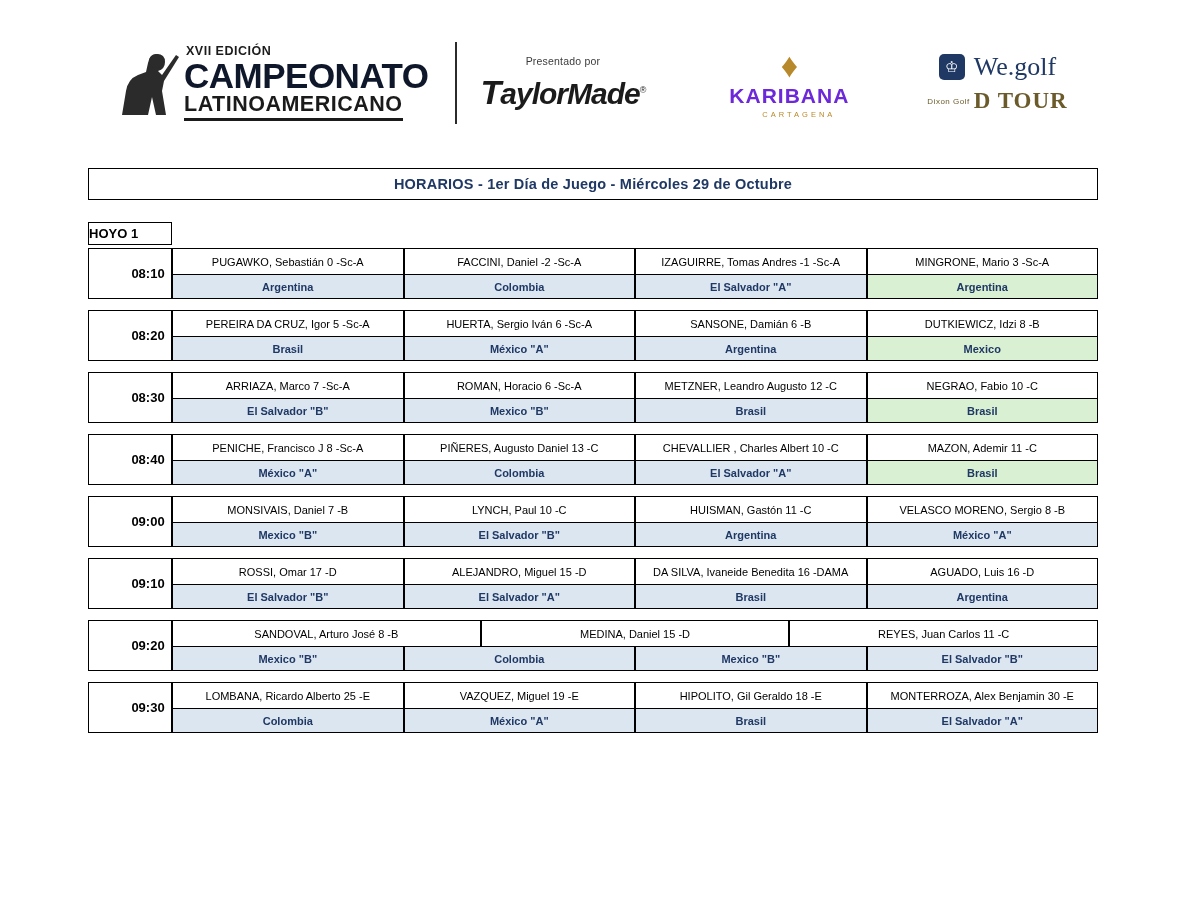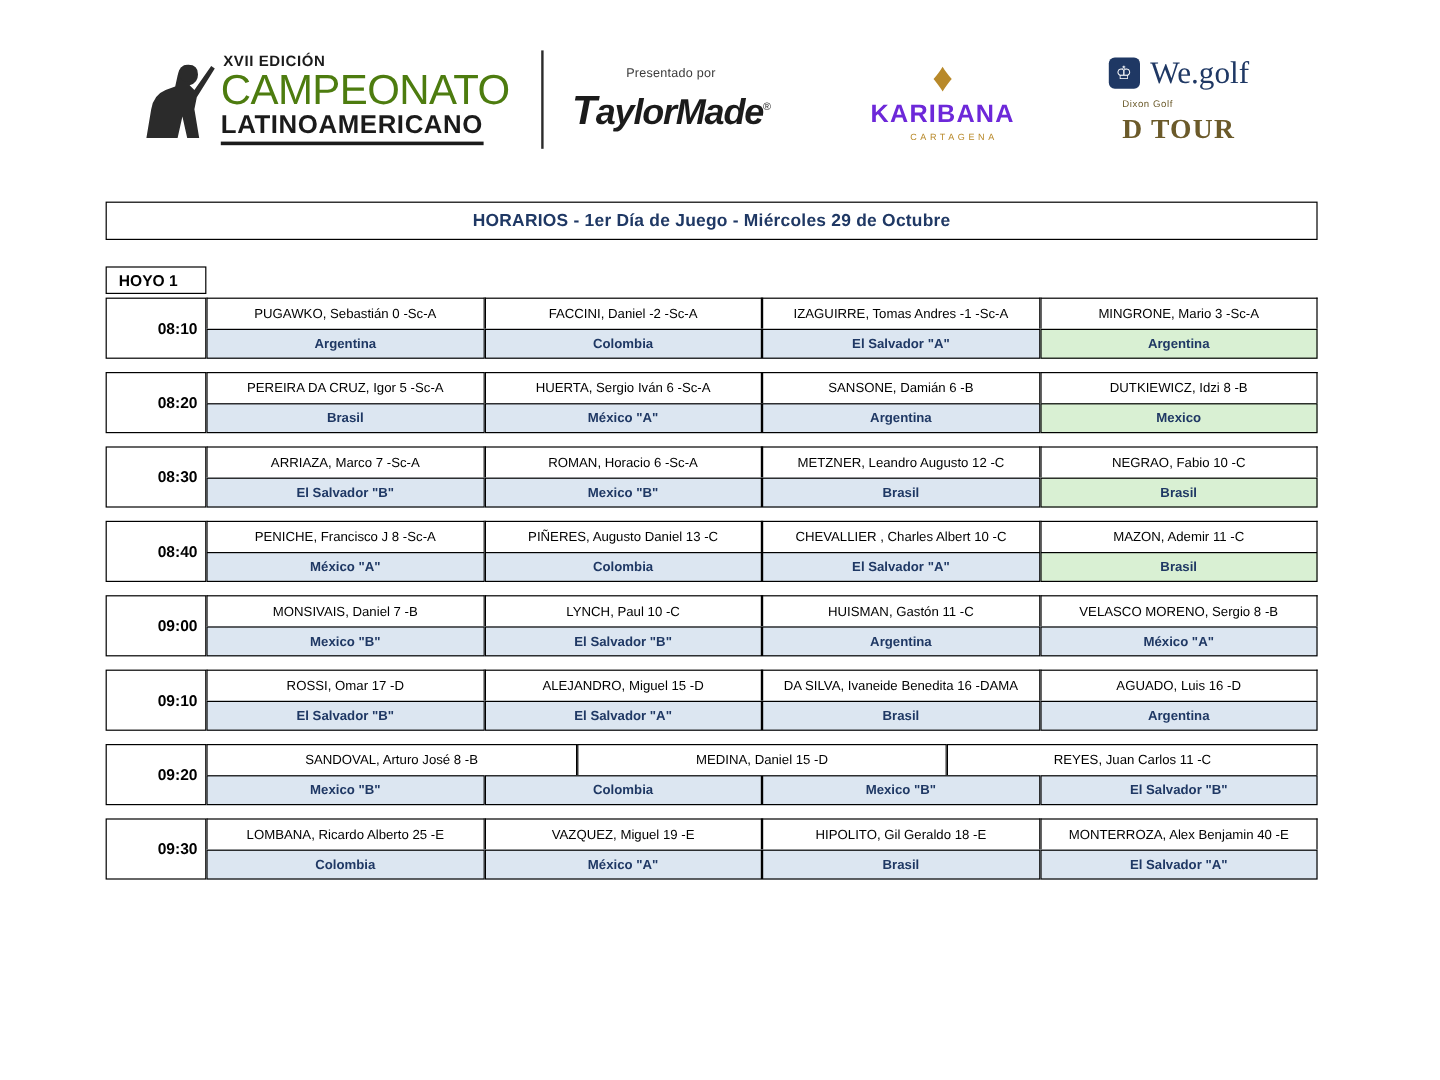--- a/index.html
+++ b/index.html
@@ -20,21 +20,21 @@
   .golfer {
     width: 66px; height: 76px; position: relative;
   }
   .golfer svg { display:block; }
   .champ-text { display: flex; flex-direction: column; align-items: flex-start; line-height: 1; }
   .champ-edition {
     font-size: 12.5px; font-weight: bold; color:#1b1b1b; letter-spacing: .5px;
     margin-left: 2px; margin-bottom: 2px;
   }
   .champ-main {
-    font-size: 35px; font-weight: normal; color:#4d7c0f; letter-spacing: -0.5px;
+    font-size: 35px; font-weight: bold; color:#0f172a; letter-spacing: -0.5px;
     line-height: .95;
   }
   .champ-sub {
     font-size: 21.5px; font-weight: bold; color:#1b1b1b; letter-spacing: 0.5px;
     line-height: 1.1; border-bottom: 3px solid #1b1b1b; padding-bottom: 2px;
   }
   .vdiv { width: 2px; height: 82px; background: #2b2b2b; margin: 0 24px 0 26px; }
 
   .logo-tm { display:flex; flex-direction:column; align-items:center; }
   .tm-present { font-size: 10.5px; color:#3b3b3b; margin-bottom: 6px; letter-spacing:.2px; }
@@ -47,38 +47,38 @@
   .kari-name { font-size: 21px; font-weight: bold; color:#6d28d9; letter-spacing: 1px; margin-top: 2px;}
   .kari-sub { font-size: 7.5px; color:#b8892a; letter-spacing: 3px; margin-top: 2px; padding-left: 19px;}
 
   .logo-right { margin-left: 78px; display:flex; flex-direction:column; align-items:center; gap:6px;}
   .wegolf { display:flex; align-items:center; gap: 9px; }
   .wegolf-badge {
     width: 26px; height: 26px; border-radius: 5px; background:#1f3864;
     color:#fff; font-size: 15px; display:flex; align-items:center; justify-content:center;
   }
   .wegolf-text { font-family:"Liberation Serif", serif; font-size: 26px; color:#1f3864; }
-  .dtour { display:flex; align-items:flex-start; gap:4px;flex-direction:column; }
+  .dtour { display:flex; align-items:center; gap:4px; }
   .dtour-sm { font-size: 8px; color:#6b5a2a; letter-spacing: .5px; }
   .dtour-text { font-family:"Liberation Serif", serif; font-size: 23px; font-weight:bold; color:#6b5a2a; letter-spacing:1px;}
 
   
   .title-bar {
     position: absolute; left: 88px; top: 168px; width: 1010px; height: 32px;
     border: 1px solid #000; display: flex; align-items: center; justify-content: center;
     background: #fff;
   }
   .title-bar span {
     font-size: 14.5px; font-weight: bold; color: #1f3864; letter-spacing: .2px;
   }
 
   
   .hoyo {
     position: absolute; left: 88px; top: 222px; width: 84px; height: 23px;
-    border: 1px solid #000; display:flex; align-items:center; padding-left: 10px;
+    border: 1px solid #000; display:flex; align-items:center; padding-left: 0;
     font-size: 13px; font-weight: bold; color:#000; background:#fff;
   }
 
   
   .sched { position: absolute; left: 88px; top: 248px; width: 1010px; }
   .group { margin-bottom: 11px; display: flex; }
   .time-cell {
     width: 84px; border: 1px solid #000; display: flex; align-items: center;
     justify-content: center; font-size: 13px; font-weight: bold; color: #000;
     background: #fff;
@@ -271,21 +271,21 @@
           </div>
         </div>
       </div>
       <div class="group">
         <div class="time-cell">09:30</div>
         <div class="players">
           <div class="prow names">
             <div class="pcell">LOMBANA, Ricardo Alberto 25 -E</div>
             <div class="pcell">VAZQUEZ, Miguel 19 -E</div>
             <div class="pcell">HIPOLITO, Gil Geraldo 18 -E</div>
-            <div class="pcell">MONTERROZA, Alex Benjamin 40 -E</div>
+            <div class="pcell">MONTERROZA, Alex Benjamin 30 -E</div>
           </div>
           <div class="prow countries">
             <div class="ccell">Colombia</div>
             <div class="ccell">México "A"</div>
             <div class="ccell">Brasil</div>
             <div class="ccell">El Salvador "A"</div>
           </div>
         </div>
       </div>
     </div>

